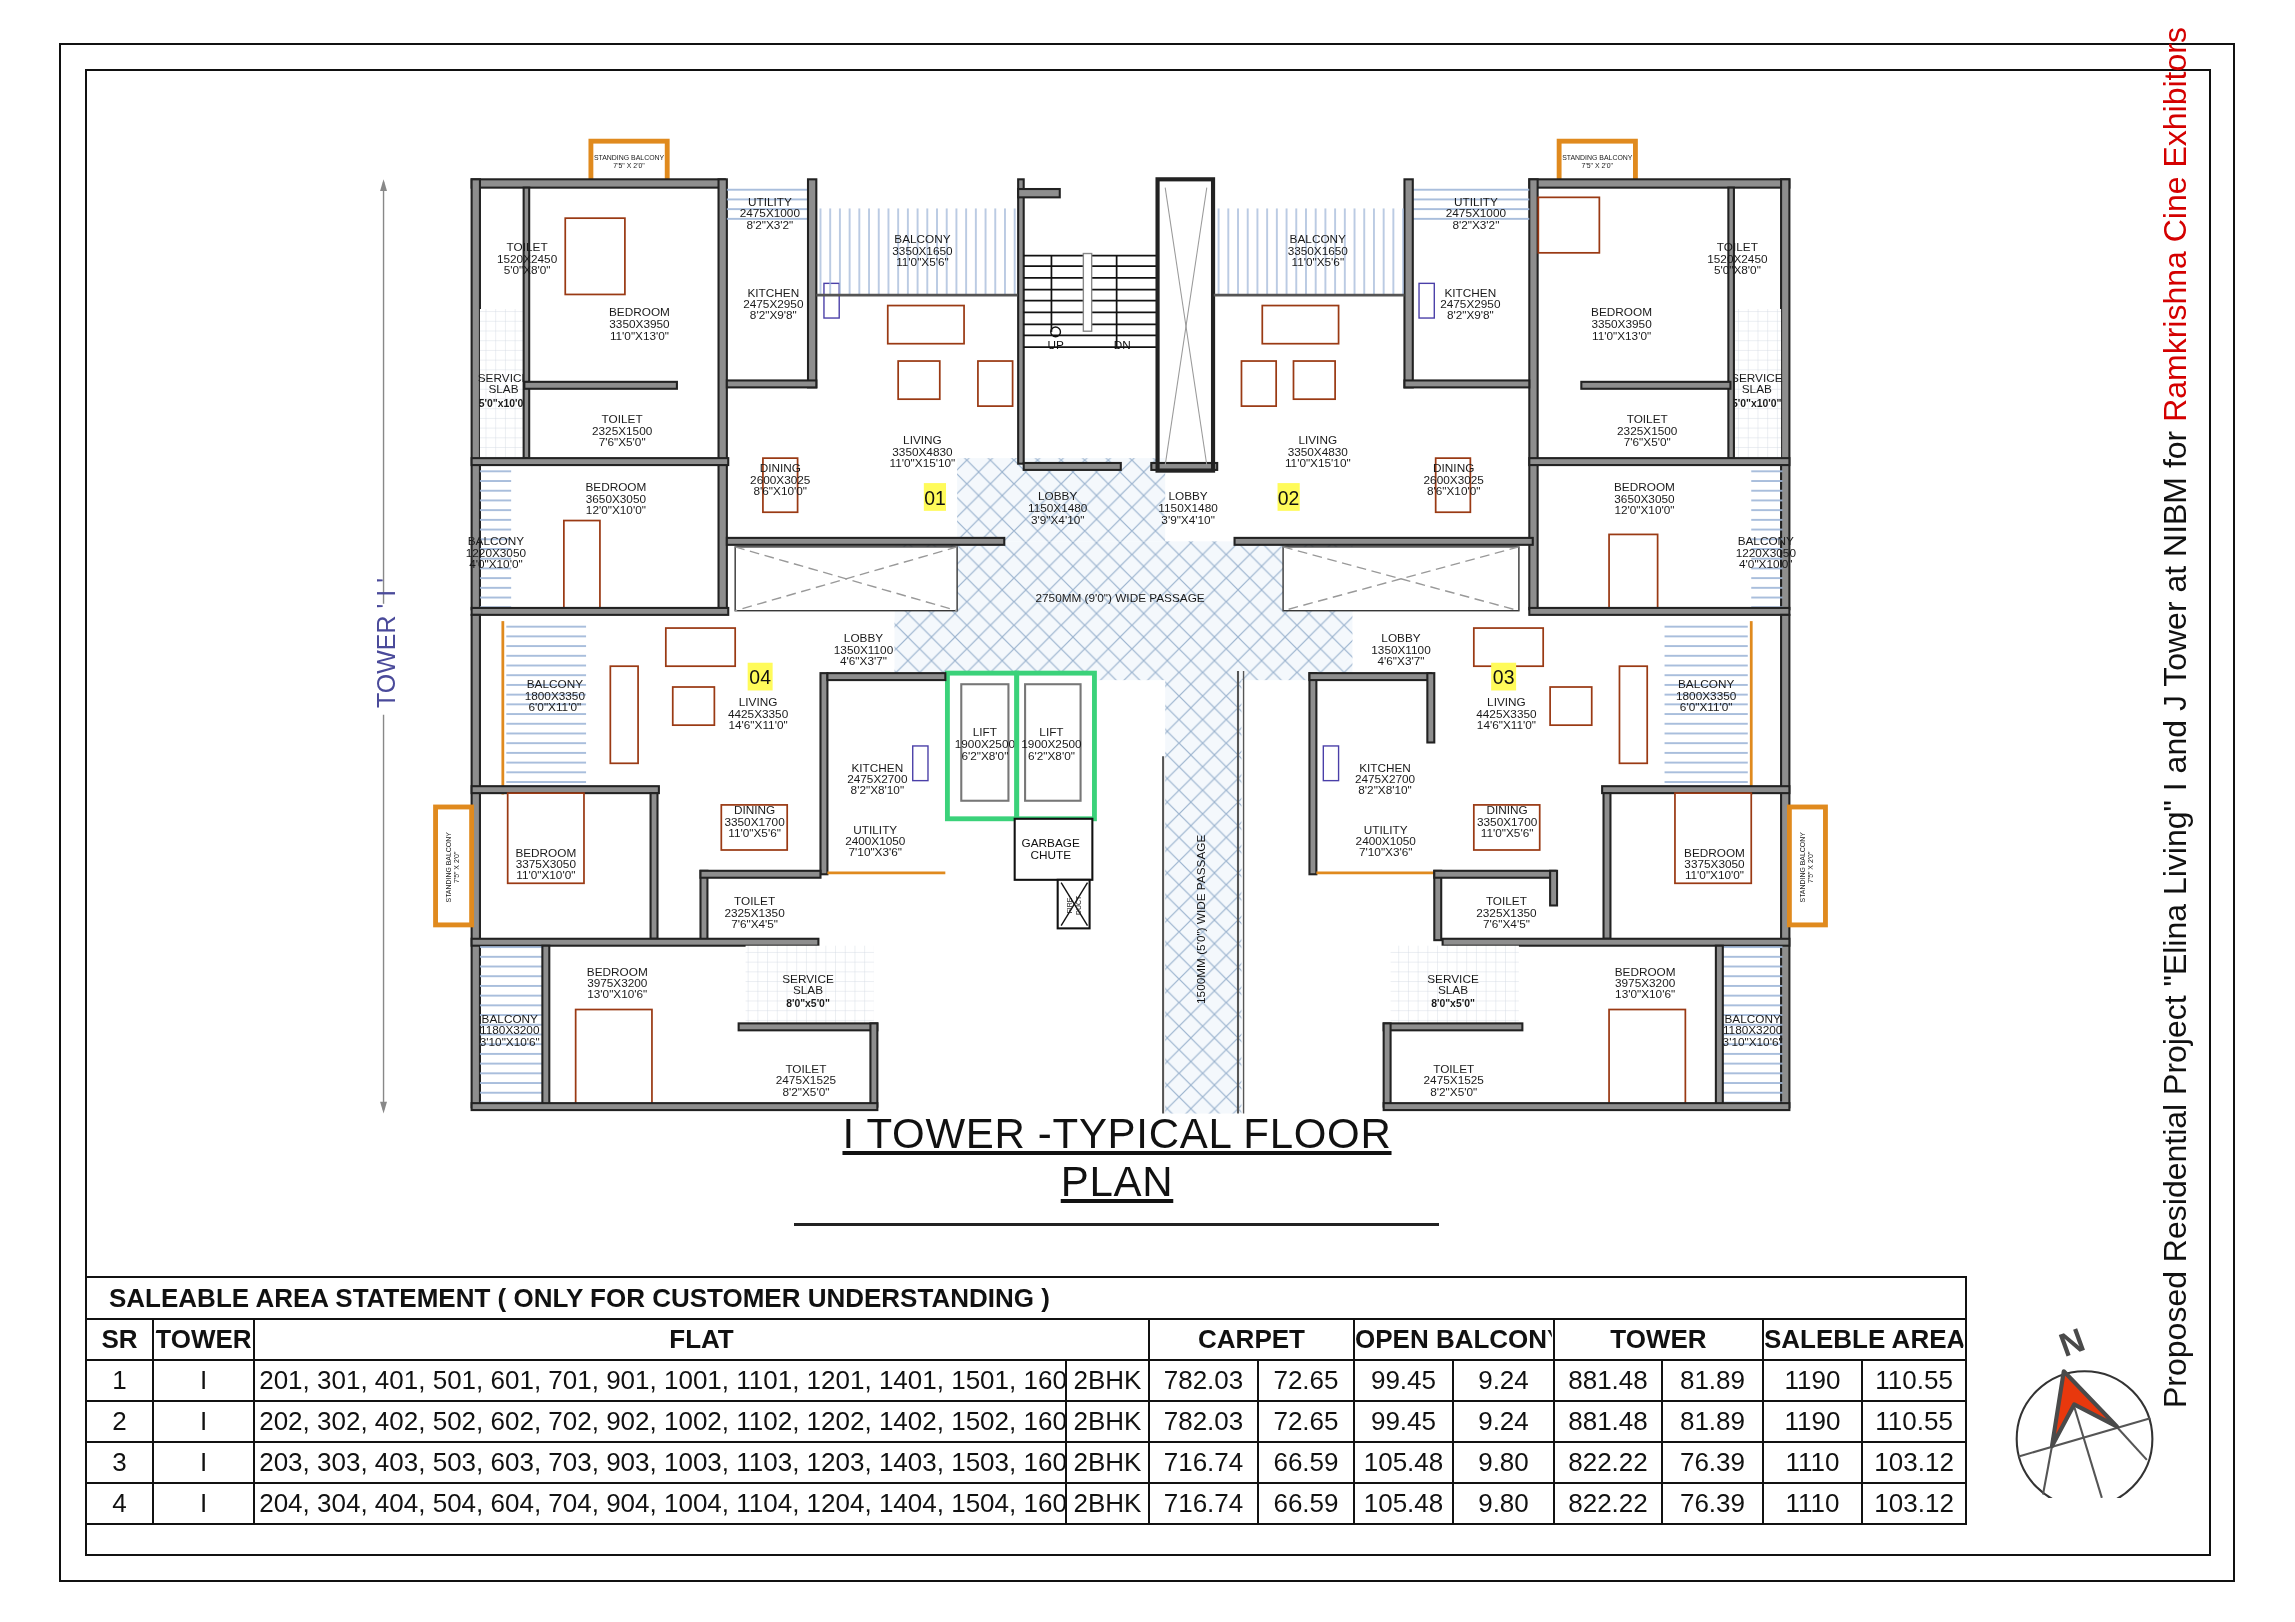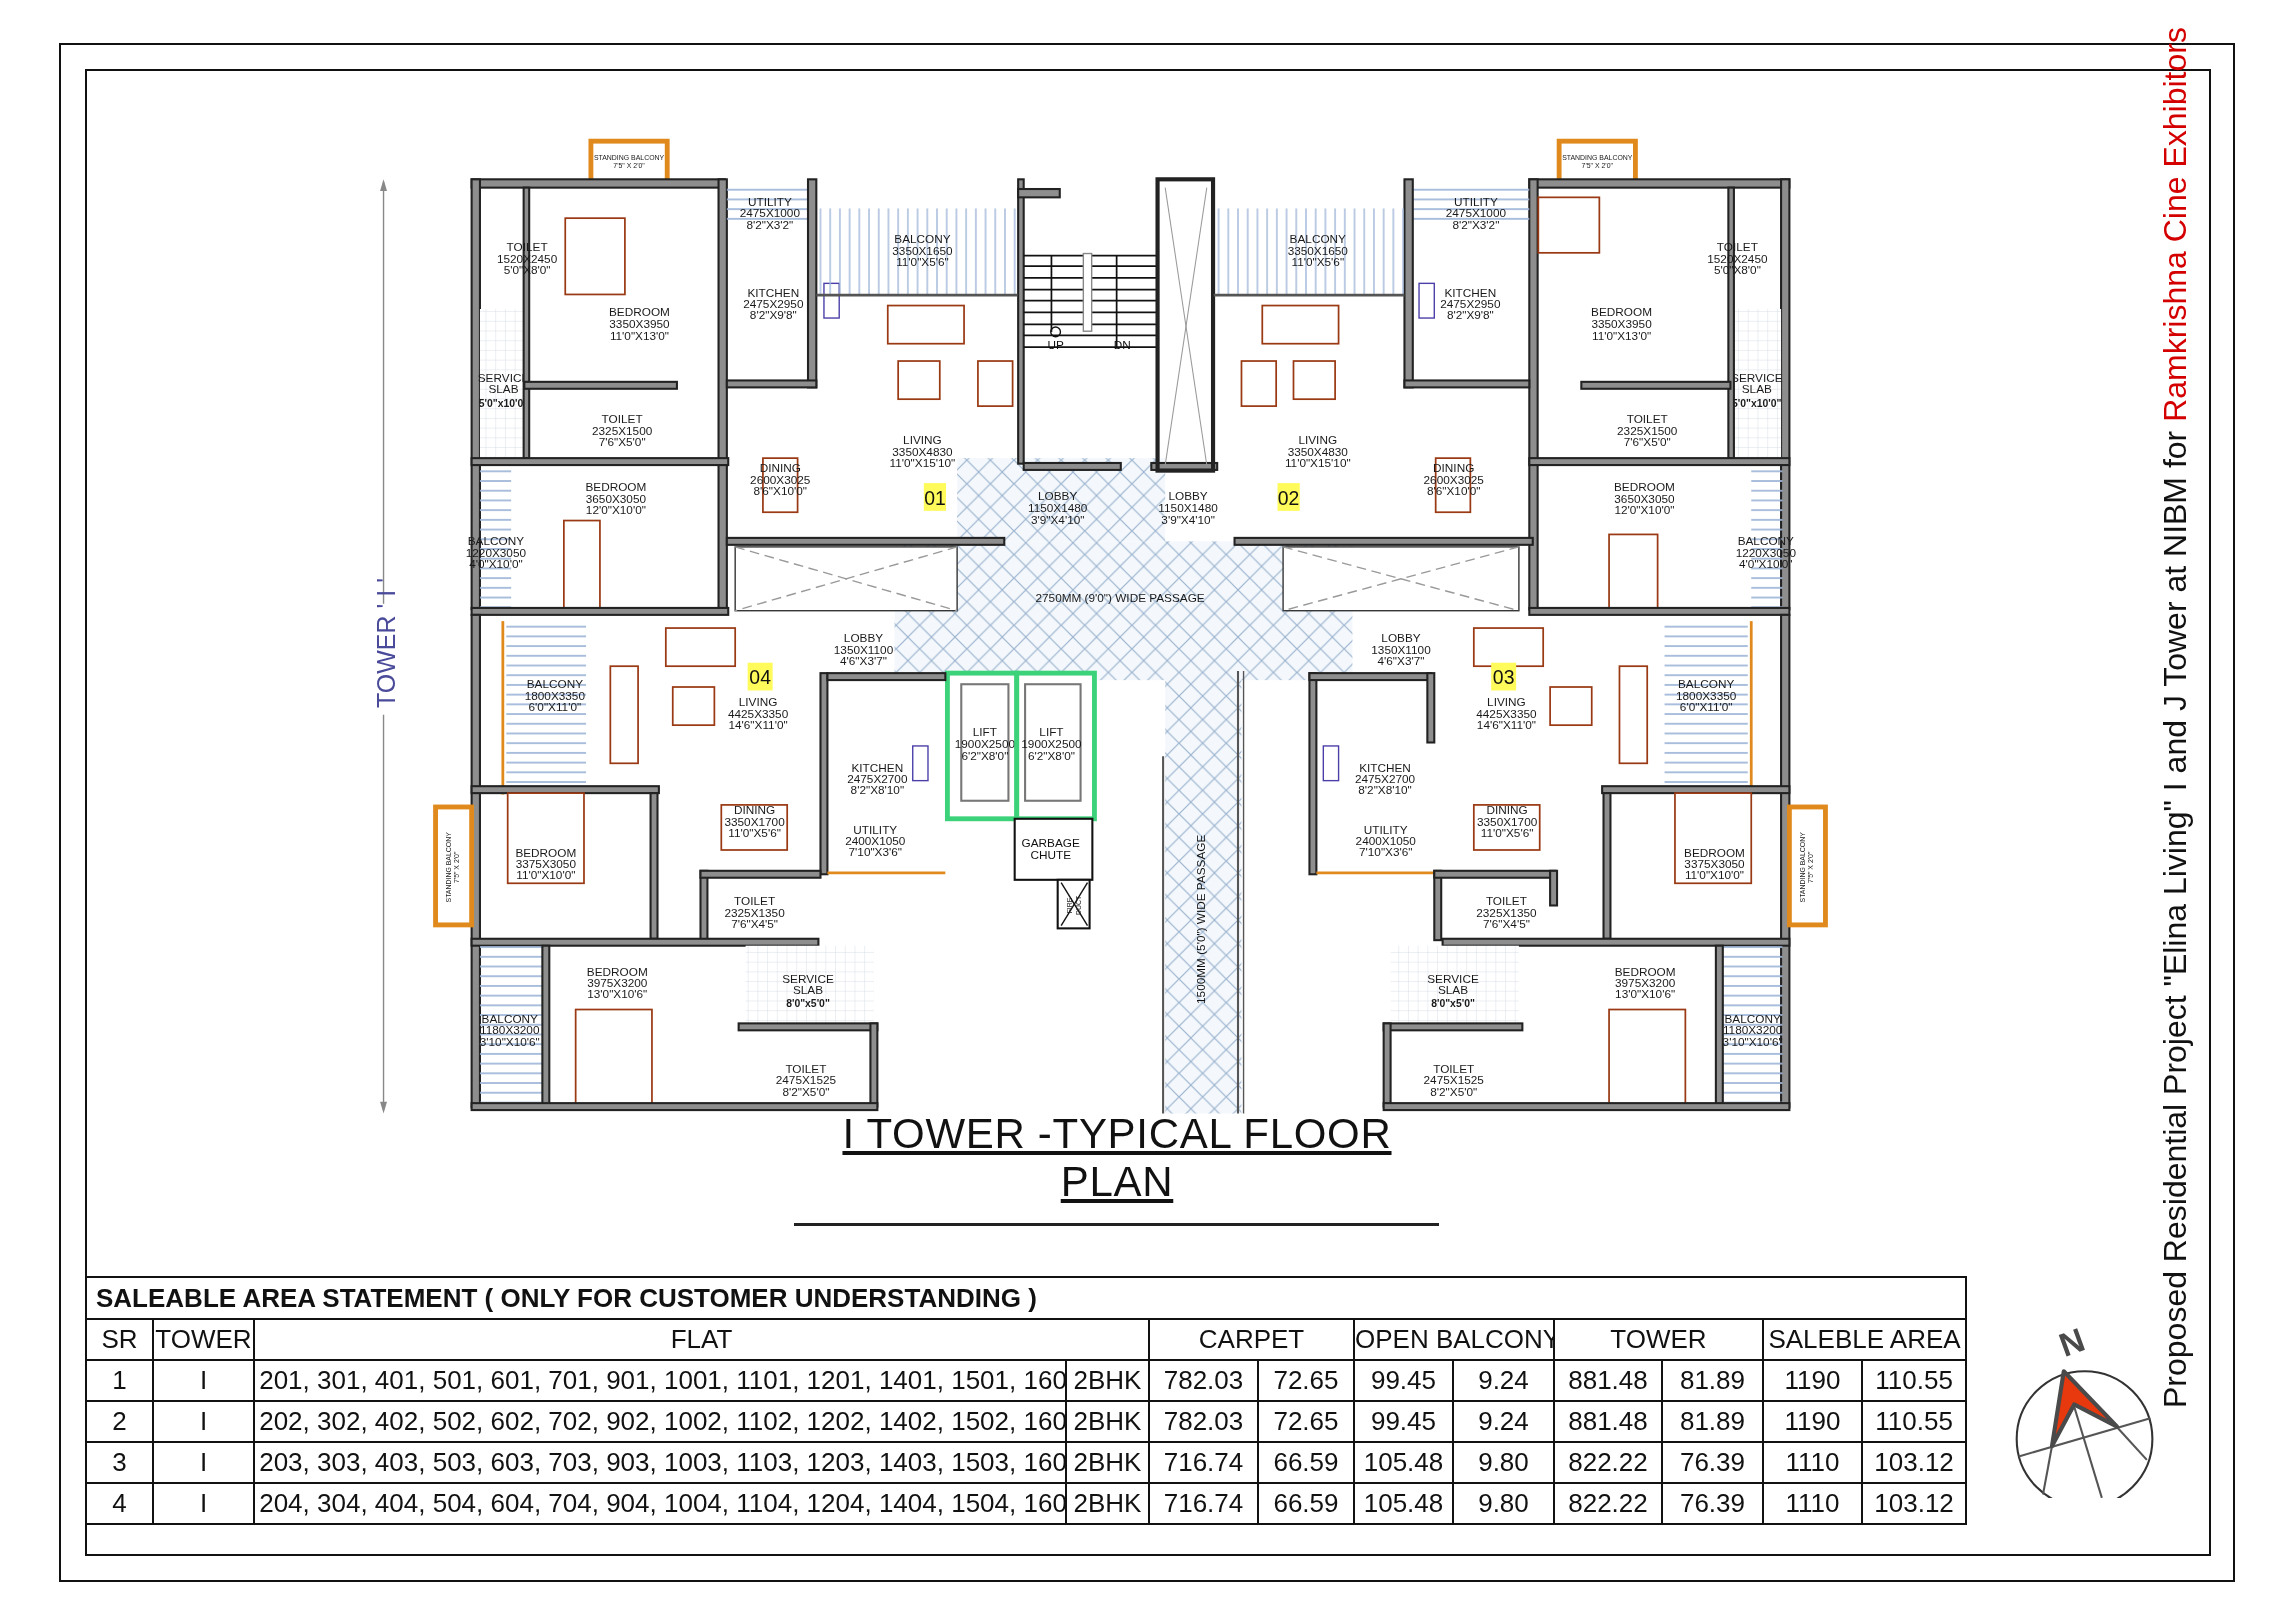--- a/index.html
+++ b/index.html
@@ -7,22 +7,22 @@
   .outer-frame { position:absolute; left:59px; top:43px; width:2176px; height:1539px; border:2.1px solid #111; box-sizing:border-box; }
   .inner-frame { position:absolute; left:85px; top:69px; width:2126px; height:1487px; border:2.1px solid #111; box-sizing:border-box; }
   svg.plan { position:absolute; left:0; top:0; width:2295px; height:1623px; }
   .plan-title { position:absolute; left:791px; top:1110px; width:652px; text-align:center; font-family:"Liberation Sans", sans-serif; font-size:42px; color:#111; letter-spacing:0.7px;text-decoration:underline; }
   .plan-title-underline { position:absolute; left:794px; top:1223px; width:645px; height:2.8px; background:#222; }
   .side-title { position:absolute; left:2157px; top:1408px; transform-origin:0 0; transform:rotate(-90deg); white-space:nowrap; font-family:"Liberation Sans", sans-serif; font-size:32px; color:#111; width:1339px; }
   .side-title .accent { color:#d40000; }
   .tower-label { position:absolute; left:372px; top:708px; transform-origin:0 0; transform:rotate(-90deg); white-space:nowrap; font-family:"Liberation Sans", sans-serif; font-size:25px; color:#4a4a9a; }
   table.area { position:absolute; left:85px; top:1276px; width:1879px; border-collapse:collapse; font-family:"Liberation Sans", sans-serif; font-size:26px; color:#111; table-layout:fixed; }
   table.area td, table.area th { border:2.1px solid #111; text-align:center; padding:0; height:39px; white-space:nowrap; overflow:hidden; }
-  table.area th { font-weight:normal; }
-  table.area .title-cell { text-align:left; padding-left:9px; font-weight:bold; height:40px; }
+  table.area th { font-weight:bold;border-radius:18px; }
+  table.area .title-cell { text-align:left; padding-left:22px; font-weight:bold; height:40px; }
   table.area td.flats { text-align:left; padding-left:4.2px; }
   .compass { position:absolute; left:1998px; top:1304px; width:180px; height:194px; }
 </style>
 </head>
 <body>
 
 <div class="outer-frame"></div>
 <div class="inner-frame"></div>
 
 <svg class="plan" viewBox="0 0 3309 2339" xmlns="http://www.w3.org/2000/svg">

